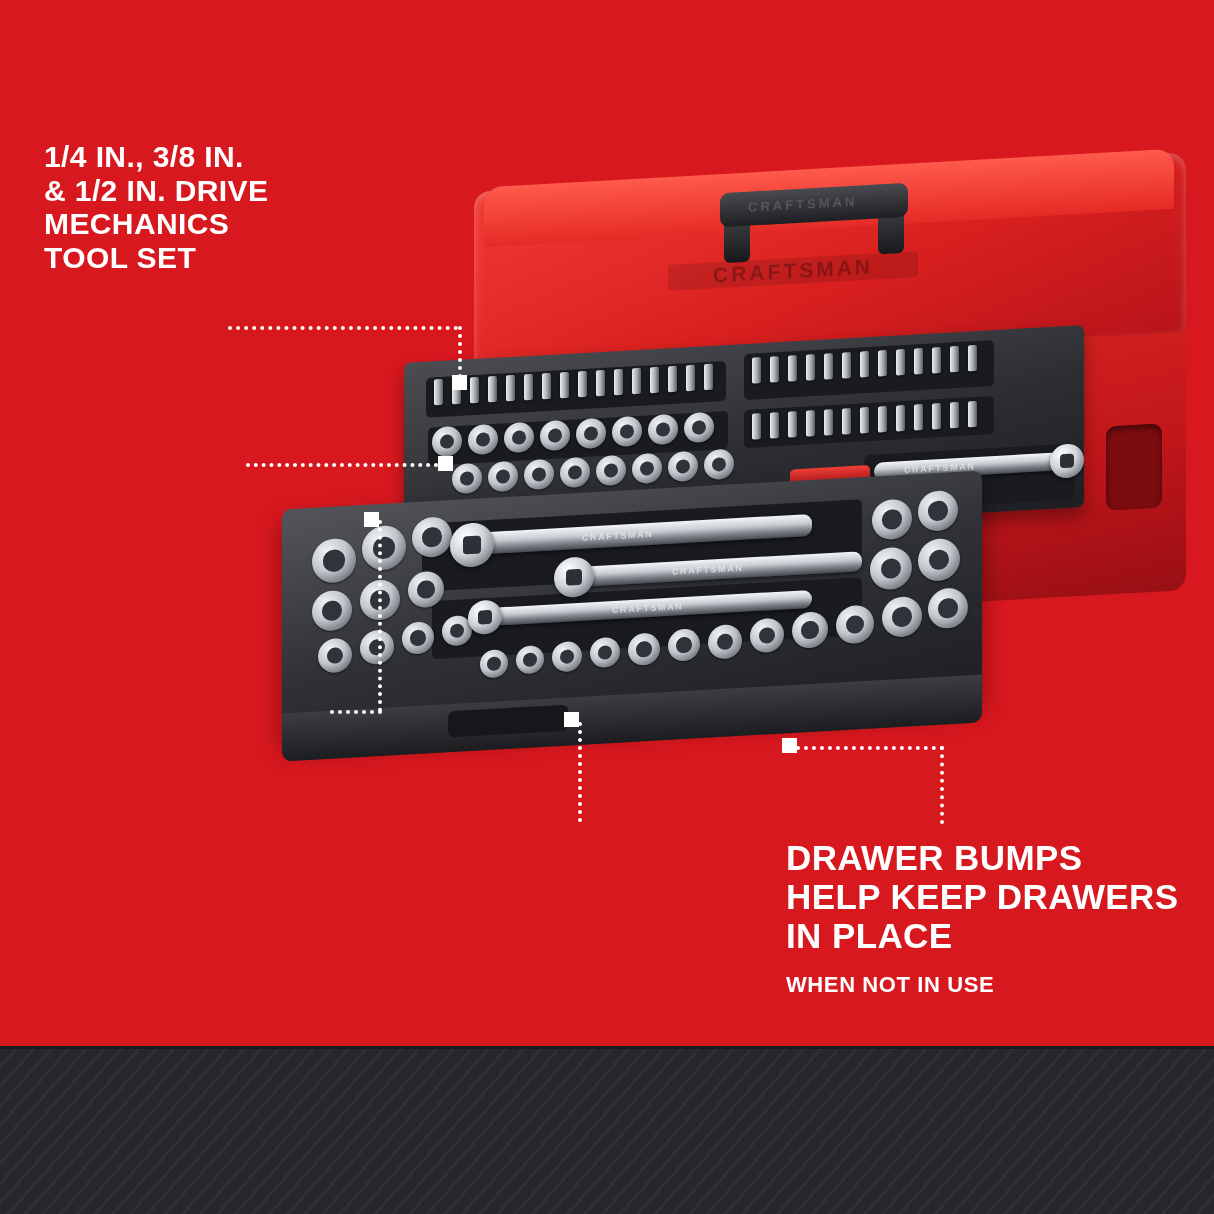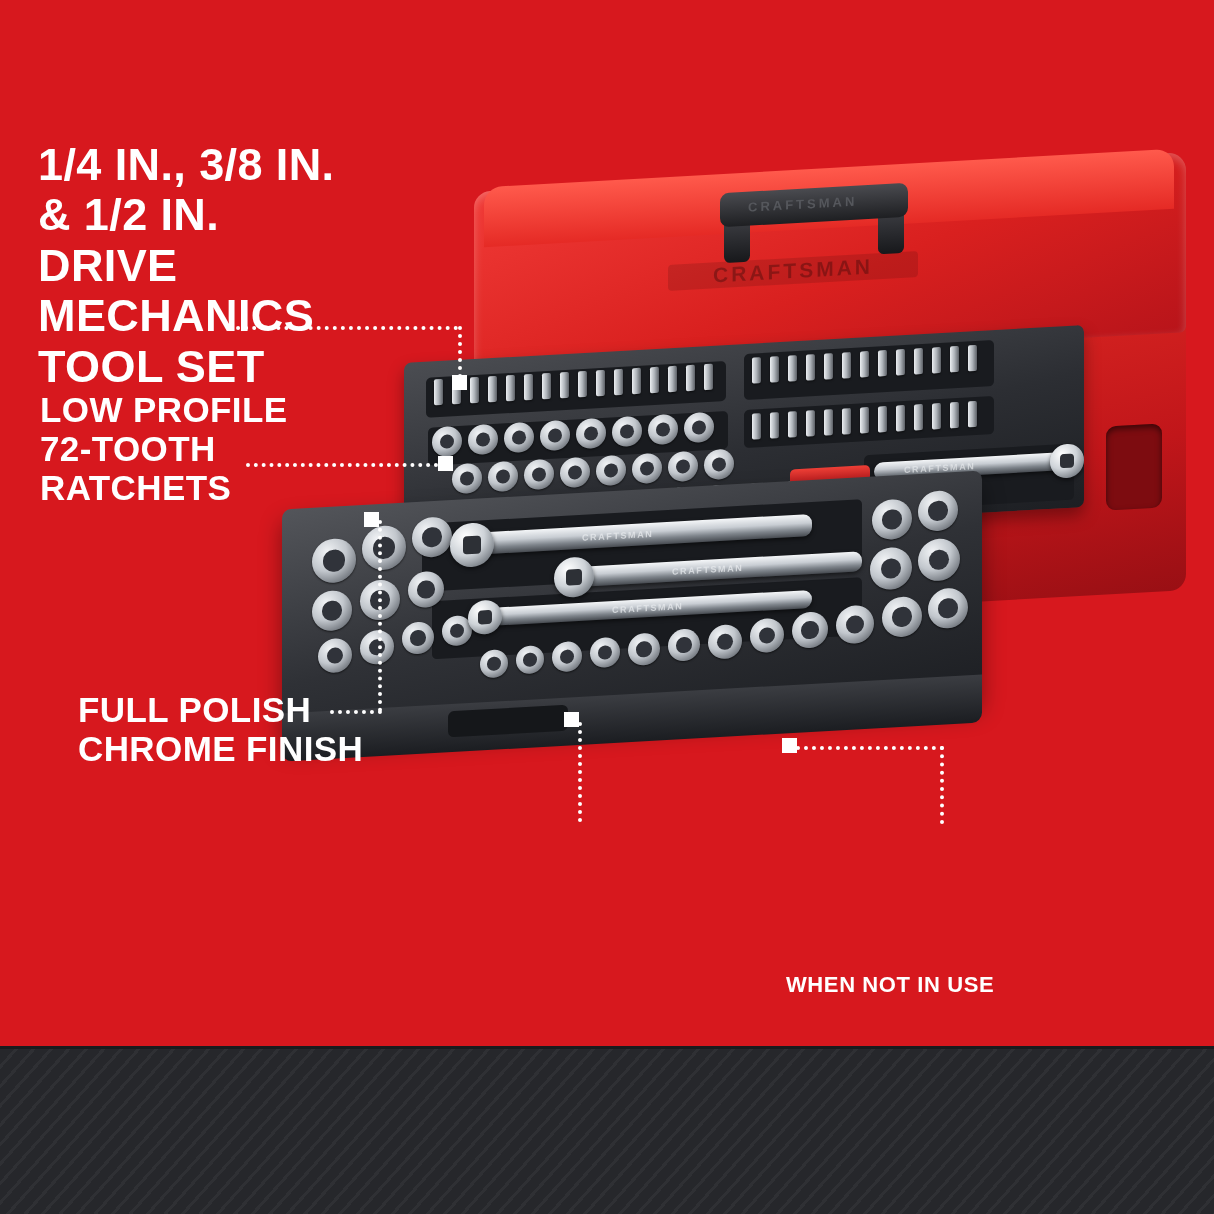--- a/index.html
+++ b/index.html
@@ -41,21 +41,21 @@
   
   .callout {
     position: absolute;
     color: #ffffff;
     font-weight: bold;
     letter-spacing: 0.4px;
     line-height: 1.12;
     text-transform: uppercase;
     white-space: pre-line;
   }
-  #callout-title   { left: 38px;  top: 140px;  font-size: 45px; width: 330px; }
+  #callout-title   { left: 44px;  top: 140px;  font-size: 30px; width: 330px; }
   #callout-ratchet { left: 40px;  top: 390px;  font-size: 35px; width: 300px; }
   #callout-chrome  { left: 78px;  top: 690px;  font-size: 35px; width: 360px; }
   #callout-drawer  { left: 420px; top: 838px;  font-size: 35px; width: 330px; }
   #callout-bumps   { left: 786px; top: 838px;  font-size: 35px; width: 400px; }
   #callout-bumps-sub {
     position: absolute;
     left: 786px; top: 972px;
     color: #ffffff;
     font-weight: bold;
     font-size: 22px;
@@ -458,24 +458,22 @@
 
   <div class="node" style="left:782px; top:738px;"></div>
   <div class="dot-h" style="left:796px; top:746px; width:148px;"></div>
   <div class="dot-v" style="left:940px; top:746px; height:78px;"></div>
 
   <div class="callout" id="callout-title">1/4 IN., 3/8 IN.
 &amp; 1/2 IN. DRIVE
 MECHANICS
 TOOL SET</div>
 
-  <div class="callout" id="callout-ratchet">LOW PROFILE
-72-TOOTH
-RATCHETS</div>
-
-  <div class="callout" id="callout-chrome">FULL POLISH
-CHROME FINISH</div>
-
-
+
+
+
+  <div class="callout" id="callout-bumps">DRAWER BUMPS
+HELP KEEP DRAWERS
+IN PLACE</div>
 
   <div id="callout-bumps-sub">WHEN NOT IN USE</div>
 
 </div>
 
 </body></html>

